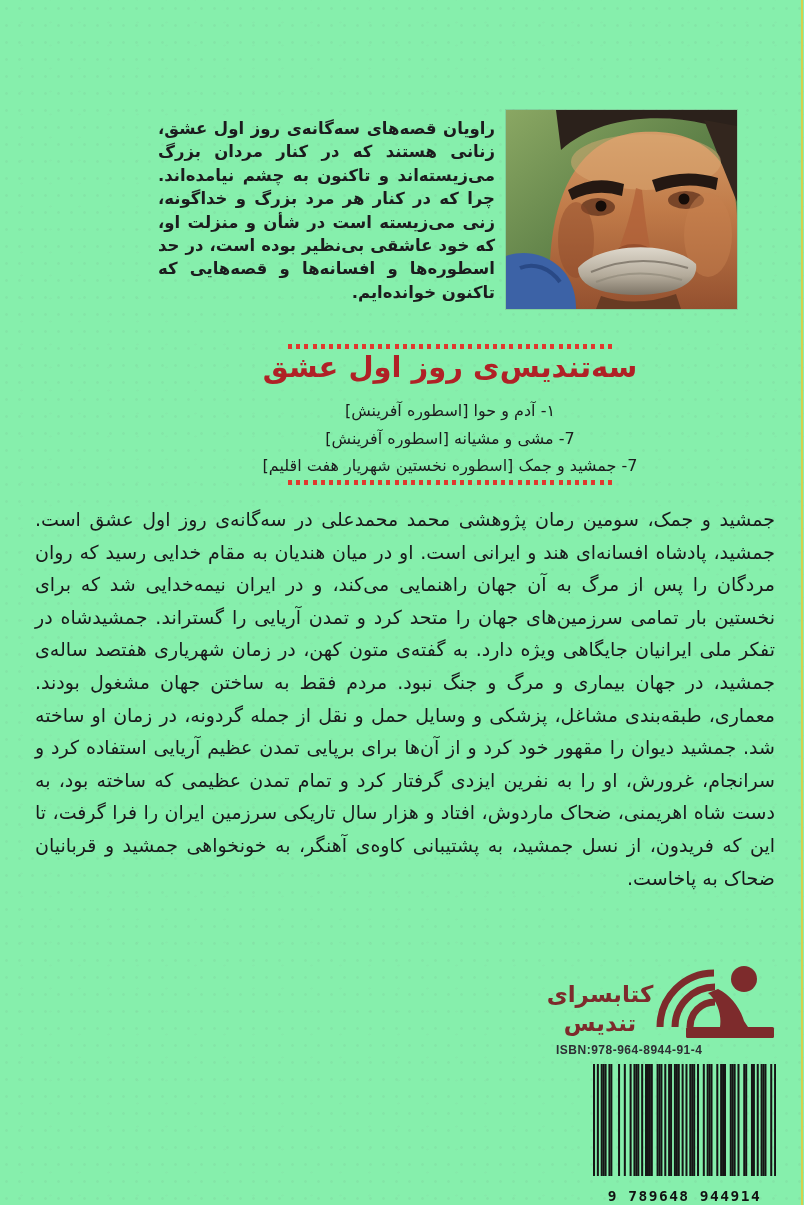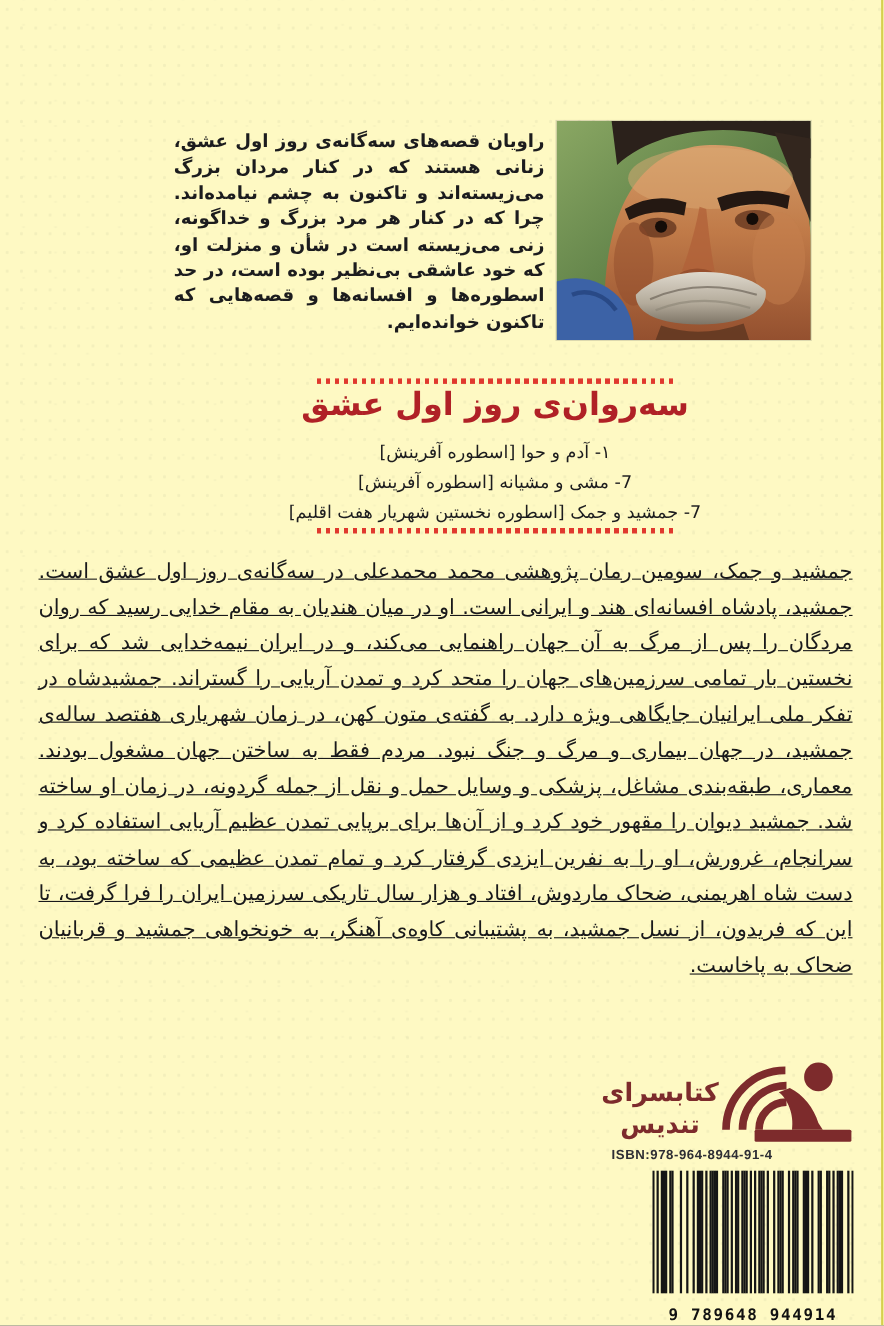--- a/index.html
+++ b/index.html
@@ -1,18 +1,18 @@
 <!DOCTYPE html>
 <html lang="fa"><head>
 <meta charset="utf-8">
 <style>
   html,body{margin:0;padding:0;background:#888;}
   .page{
     position:relative;width:804px;height:1205px;margin:0 auto;
-    background:#fef9c3;overflow:hidden;
+    background:#86efac;overflow:hidden;
     font-family:"DejaVu Sans",sans-serif;
   }
   .texture{
     position:absolute;inset:0;pointer-events:none;
     background-image:
       radial-gradient(rgba(110,120,100,.08) 1px,transparent 1.4px),
       radial-gradient(rgba(140,145,130,.06) 1px,transparent 1.7px);
     background-size:13px 17px,29px 23px;
     background-position:0 0,7px 11px;
   }
@@ -35,21 +35,21 @@
     direction:rtl;font-weight:bold;font-size:29px;color:#b02126;
   }
   .trilogy-list{
     position:absolute;left:110px;top:397px;width:680px;text-align:center;
     direction:rtl;font-weight:normal;font-size:16px;line-height:27.5px;color:#1c1c1e;
   }
   .synopsis{
     position:absolute;left:35px;top:503px;width:740px;
     direction:rtl;text-align:justify;font-size:19px;line-height:32.6px;color:#19191b;
   }
-  .synopsis p{margin:0;text-decoration:underline;}
+  .synopsis p{margin:0;}
   .publisher-name{
     position:absolute;left:544px;top:980px;width:112px;text-align:center;
     direction:rtl;color:#7d2b2c;font-weight:bold;font-size:23px;line-height:29px;
   }
   .publisher-icon{position:absolute;left:652px;top:964px;width:124px;height:80px;}
   .publisher-icon svg{display:block;width:100%;height:100%;}
   .isbn-label{
     position:absolute;left:556px;top:1043px;width:222px;text-align:left;
     font-family:"Liberation Sans",sans-serif;font-weight:bold;
     font-size:12px;letter-spacing:.5px;color:#2e2e34;white-space:nowrap;
@@ -108,21 +108,21 @@
       <path d="M72,158 C95,132 165,130 190,154 C192,166 182,178 160,182 C140,186 120,186 100,182 C82,178 72,170 72,158 Z" fill="url(#pg-mus)"></path>
       <path d="M85,162 Q130,142 182,158" stroke="#6e655a" stroke-width="2" fill="none" opacity=".7"></path>
       <path d="M90,172 Q130,156 176,170" stroke="#8b8375" stroke-width="2" fill="none" opacity=".6"></path>
       <path d="M95,186 Q130,198 170,184 L175,199 L90,199 Z" fill="#5d3620" opacity=".8"></path>
       <path d="M0,146 C22,138 46,146 60,164 C68,176 70,188 70,199 L0,199 Z" fill="#3c62a6"></path>
       <path d="M14,158 C28,152 44,158 54,172" stroke="#24437e" stroke-width="4" fill="none" opacity=".8"></path>
     </svg>
   </div>
 
   <div class="sep sep1"></div>
-  <div class="trilogy-title">سه‌روان‌ی روز اول عشق</div>
+  <div class="trilogy-title">سه‌تندیس‌ی روز اول عشق</div>
   <div class="trilogy-list">
     <div>۱- آدم و حوا [اسطوره آفرینش]</div>
     <div>7- مشی و مشیانه [اسطوره آفرینش]</div>
     <div>7- جمشید و جمک [اسطوره نخستین شهریار هفت اقلیم]</div>
   </div>
   <div class="sep sep2"></div>
 
   <div class="synopsis">
     <p>جمشید و جمک، سومین رمان پژوهشی محمد محمدعلی در سه‌گانه‌ی روز اول عشق است. جمشید، پادشاه افسانه‌ای هند و ایرانی است. او در میان هندیان به مقام خدایی رسید که روان مردگان را پس از مرگ به آن جهان راهنمایی می‌کند، و در ایران نیمه‌خدایی شد که برای نخستین بار تمامی سرزمین‌های جهان را متحد کرد و تمدن آریایی را گستراند. جمشیدشاه در تفکر ملی ایرانیان جایگاهی ویژه دارد. به گفته‌ی متون کهن، در زمان شهریاری هفتصد ساله‌ی جمشید، در جهان بیماری و مرگ و جنگ نبود. مردم فقط به ساختن جهان مشغول بودند. معماری، طبقه‌بندی مشاغل، پزشکی و وسایل حمل و نقل از جمله گردونه، در زمان او ساخته شد. جمشید دیوان را مقهور خود کرد و از آن‌ها برای برپایی تمدن عظیم آریایی استفاده کرد و سرانجام، غرورش، او را به نفرین ایزدی گرفتار کرد و تمام تمدن عظیمی که ساخته بود، به دست شاه اهریمنی، ضحاک ماردوش، افتاد و هزار سال تاریکی سرزمین ایران را فرا گرفت، تا این که فریدون، از نسل جمشید، به پشتیبانی کاوه‌ی آهنگر، به خونخواهی جمشید و قربانیان ضحاک به پاخاست.</p>
   </div>

